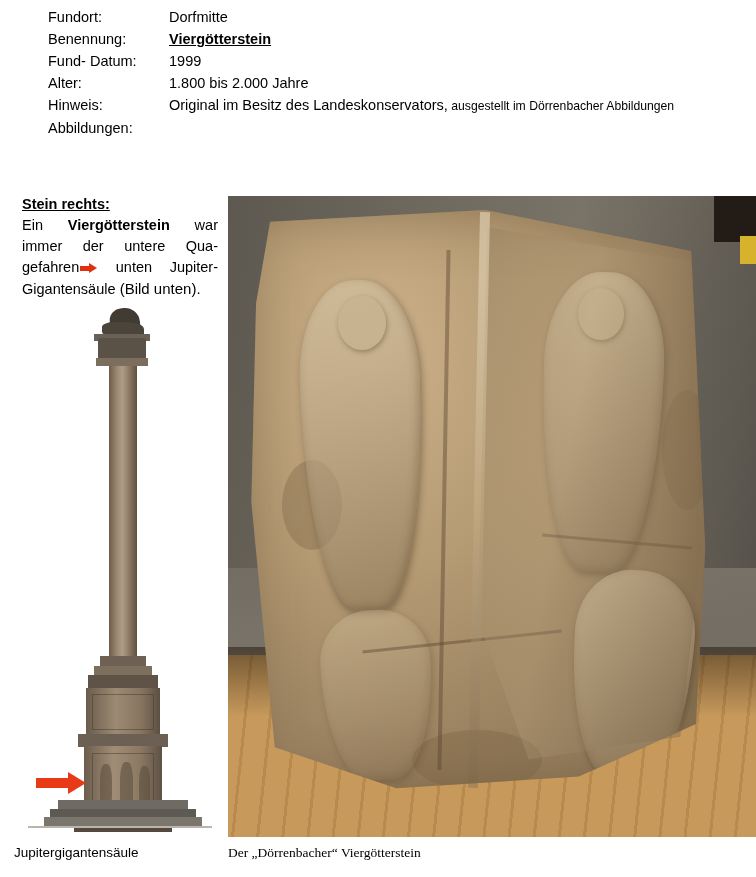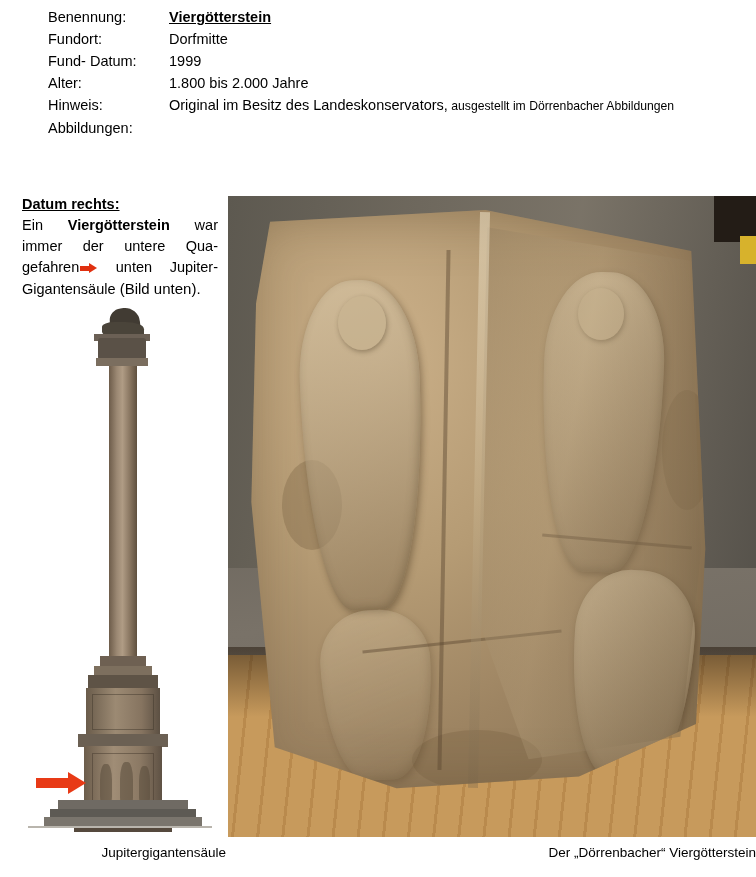--- a/index.html
+++ b/index.html
@@ -315,21 +315,21 @@
     border-top: 11px solid transparent;
     border-bottom: 11px solid transparent;
     border-left: 18px solid #e83a16;
   }
 
   .caption-left {
     position: absolute;
     left: 14px;
     top: 845px;
     width: 212px;
-    text-align: right;
+    text-align: left;
     font-size: 13.5px;
   }
 
   
   .photo {
     position: absolute;
     left: 228px;
     top: 196px;
     width: 528px;
     height: 641px;
@@ -447,37 +447,38 @@
   }
   .chip.p1 { left: 40px; top: 250px; width: 60px; height: 90px; }
   .chip.p2 { left: 420px; top: 180px; width: 50px; height: 120px; }
   .chip.p3 { left: 170px; top: 520px; width: 130px; height: 60px; }
 
   .caption-right {
     position: absolute;
     left: 228px;
     top: 845px;
     width: 528px;
-    text-align: right;
+    text-align: left;
     font-size: 13.5px;
+    font-family: Liberation Serif, serif;
   }
 </style>
 </head>
 <body>
 
 <div class="meta">
 
   <div class="meta-row">
+    <div class="meta-label">Fundort:</div>
+    <div class="meta-value">Dorfmitte</div>
+  </div>
+
+  <div class="meta-row">
     <div class="meta-label">Benennung:</div>
     <div class="meta-value bold-underline">Viergötterstein</div>
-  </div>
-
-  <div class="meta-row">
-    <div class="meta-label">Fundort:</div>
-    <div class="meta-value">Dorfmitte</div>
   </div>
 
   <div class="meta-row">
     <div class="meta-label">Fund- Datum:</div>
     <div class="meta-value">1999</div>
   </div>
 
   <div class="meta-row">
     <div class="meta-label">Alter:</div>
     <div class="meta-value">1.800 bis 2.000 Jahre</div>
@@ -488,21 +489,21 @@
     <div class="meta-value"><span>Original im Besitz des Landeskonservators,</span><span class="small"> ausgestellt im Dörrenbacher Abbildungen</span></div>
   </div>
 
   <div class="meta-row multi">
     <div class="meta-label">Abbildungen:</div>
   </div>
 
 </div>
 
 <div class="left-note">
-  <div class="left-note-title">Datum rechts:</div>
+  <div class="left-note-title">Stein rechts:</div>
   <div class="left-note-body">
     <span>Ein </span><b>Viergötterstein</b><span> war</span>
     <span>immer der untere Qua-</span>
     <span>gefahren</span><span class="arrow-inline"><span class="shaft"></span><span class="head"></span></span><span> unten Jupiter-</span>
     <span>Gigantensäule</span><span class="tiny"> (Bild unten).</span>
   </div>
 </div>
 
 <div class="column-fig">
   <div class="col-sky"></div>

